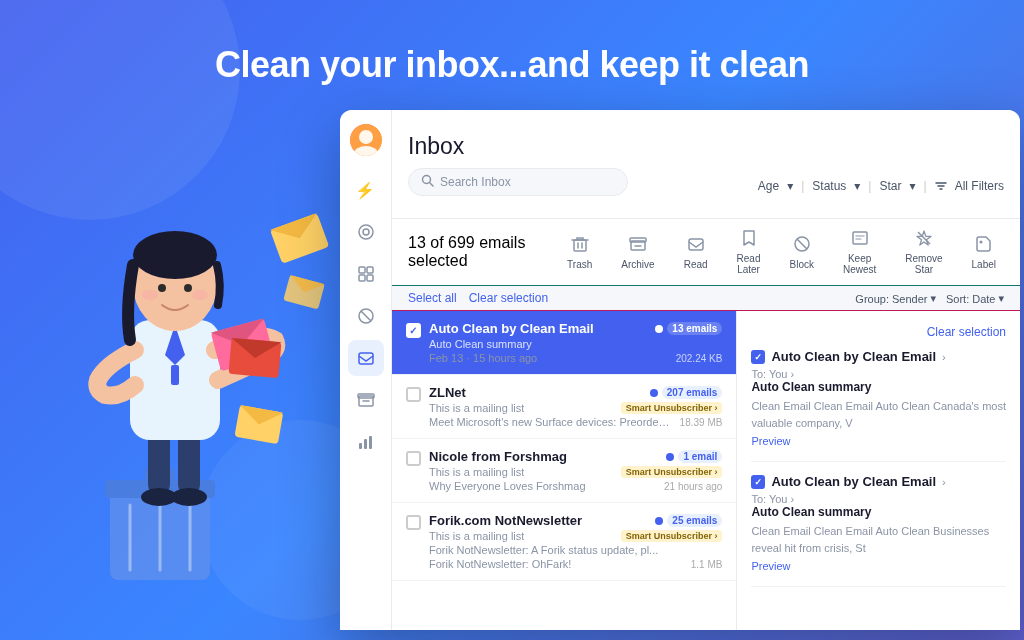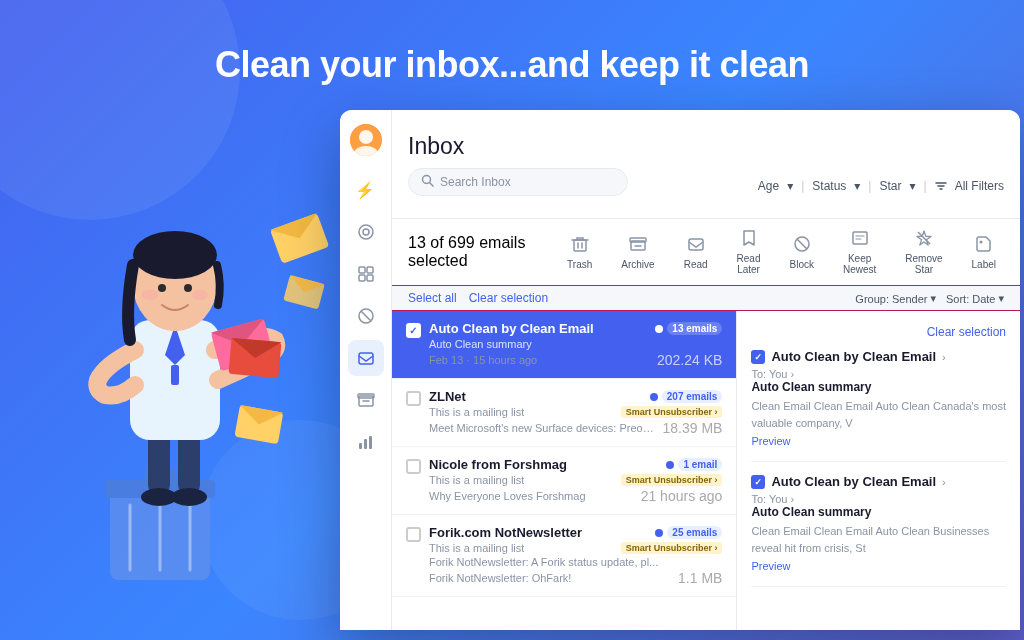--- a/index.html
+++ b/index.html
@@ -386,21 +386,21 @@
     .email-preview2 {
       font-size: 11px;
       color: #8a94a6;
       white-space: nowrap;
       overflow: hidden;
       text-overflow: ellipsis;
       flex: 1;
     }
 
     .email-meta {
-      font-size: 14px;
+      font-size: 10px;
       color: #aaa;
       flex-shrink: 0;
       margin-left: 8px;
     }
 
     
     .preview-pane {
       flex: 1;
       background: #fff;
       overflow-y: auto;

